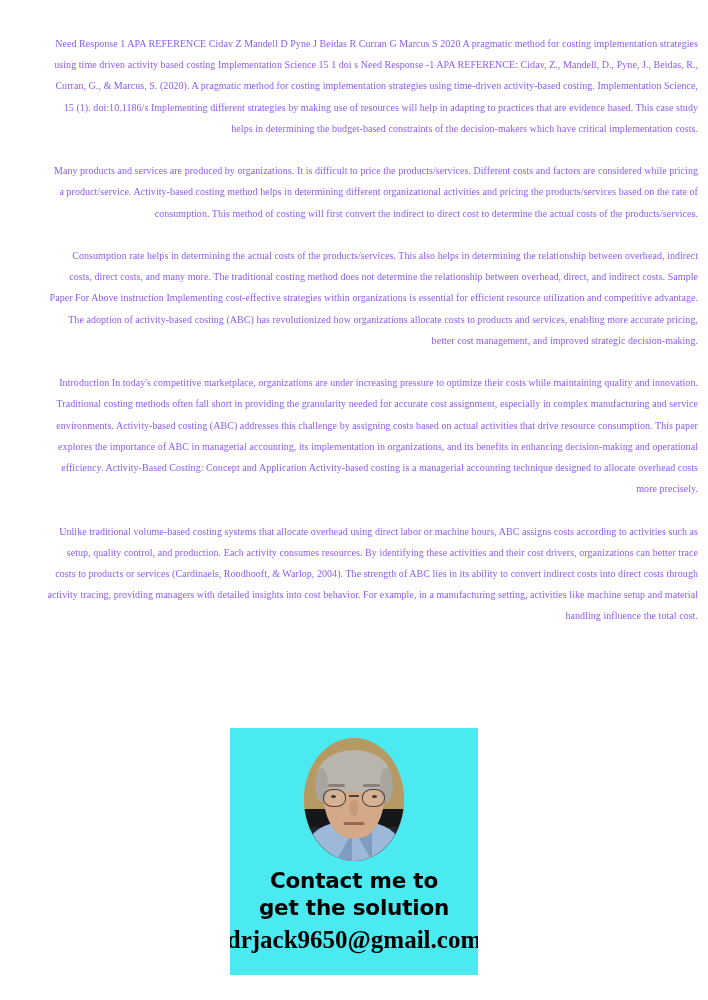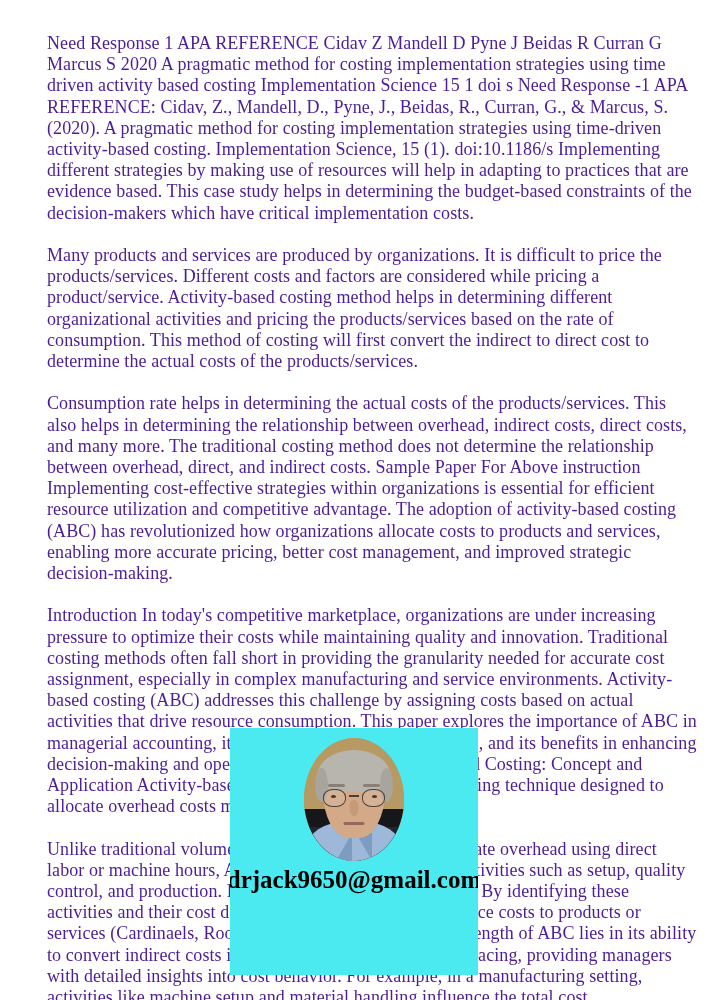--- a/index.html
+++ b/index.html
@@ -25,25 +25,25 @@
 
   #doc-body {
     position: absolute;
     left: 47px;
     top: 33px;
     width: 651px;
   }
 
   .para {
     font-family: "Liberation Serif", "DejaVu Serif", serif;
-    font-size: 18px;
+    font-size: 10px;
     line-height: 21.2px;
-    color: #4c1d95;
+    color: #8b5cf6;
     margin: 0 0 21.2px 0;
-    text-align: left;
+    text-align: right;
     letter-spacing: 0.005em;
     white-space: pre-wrap;
   }
   .para:last-child { margin-bottom: 0; }
 
   
   #promo-card {
     position: absolute;
     left: 230px;
     top: 728px;
@@ -241,18 +241,20 @@
       <div class="brow-r"></div>
       <div class="eye-l"></div>
       <div class="eye-r"></div>
       <div class="glass-l"></div>
       <div class="glass-r"></div>
       <div class="glass-bridge"></div>
       <div class="nose"></div>
       <div class="mouth"></div>
     </div>
 
-
+    <div class="promo-line" id="promo-line1">Contact me to</div>
+
+    <div class="promo-line" id="promo-line2">get the solution</div>
 
     <div id="promo-email">drjack9650@gmail.com</div>
   </div>
 
 </div>
 
 </body></html>

